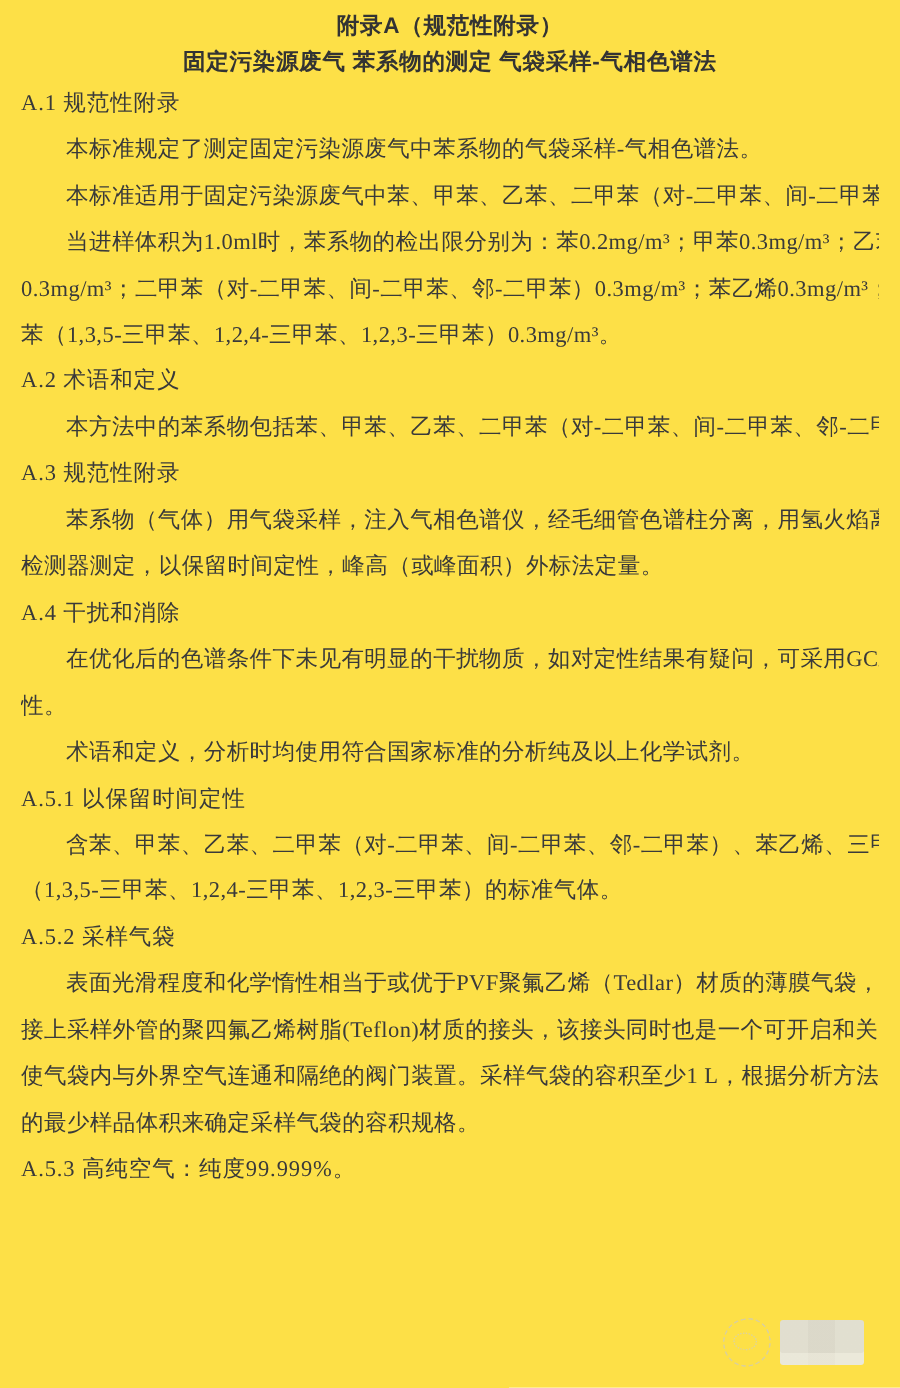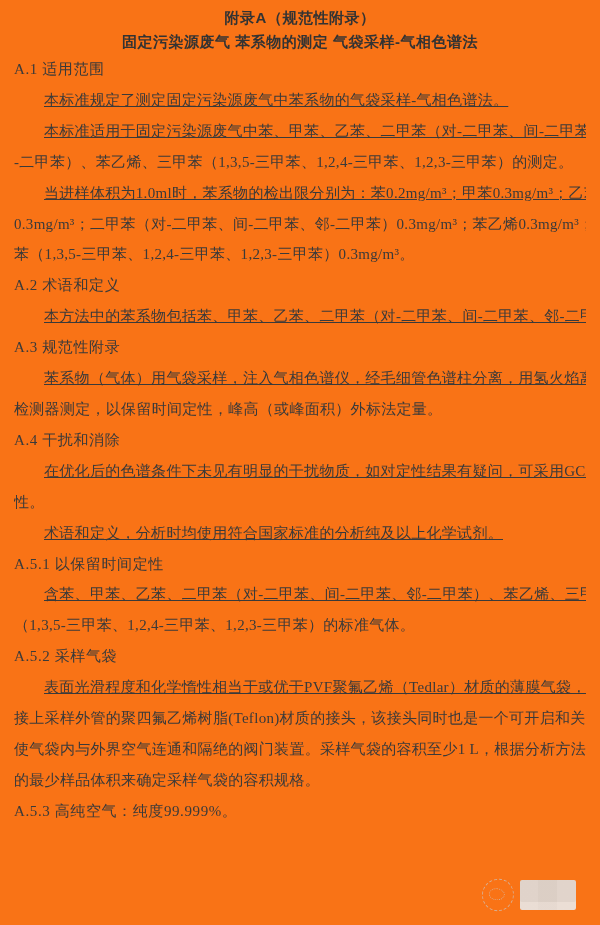--- a/index.html
+++ b/index.html
@@ -8,38 +8,38 @@
     background: #ffffff;
     font-family: "Liberation Serif", "DejaVu Serif", serif;
     color: #3a3a3a;
     overflow: hidden;
   }
   .page {
     position: relative;
     width: 600px; height: 925px;
     box-sizing: border-box;
     padding: 6px 14px 0 14px;
-    background: #f97316;
+    background: #fde047;
   }
   .line {
     font-size: 15px;
     line-height: 30.9px;
     white-space: nowrap;
     letter-spacing: 0.3px;
     overflow: hidden;
   }
   .line.title {
     text-align: center;
     font-weight: 700;
     line-height: 24px;
     letter-spacing: 0.5px;
     font-family: "Liberation Sans", "DejaVu Sans", sans-serif;
     color: #333333;
   }
-  .line.indent { text-indent: 2em; text-decoration: underline; }
+  .line.indent { text-indent: 2em; }
   .line.heading { letter-spacing: 0.6px; }
 
   
   .watermark {
     position: absolute;
     right: 24px; bottom: 14px;
     display: flex; align-items: center;
     opacity: 0.9;
   }
   .stamp {
@@ -71,24 +71,23 @@
   }
 </style>
 </head>
 <body>
 
 <div class="page">
 
   <div class="line title">附录A（规范性附录）</div>
   <div class="line title">固定污染源废气 苯系物的测定 气袋采样-气相色谱法</div>
 
-  <div class="line heading">A.1 适用范围</div>
+  <div class="line heading">A.1 规范性附录</div>
   <div class="line indent">本标准规定了测定固定污染源废气中苯系物的气袋采样-气相色谱法。</div>
   <div class="line indent">本标准适用于固定污染源废气中苯、甲苯、乙苯、二甲苯（对-二甲苯、间-二甲苯、邻</div>
-  <div class="line">-二甲苯）、苯乙烯、三甲苯（1,3,5-三甲苯、1,2,4-三甲苯、1,2,3-三甲苯）的测定。</div>
   <div class="line indent">当进样体积为1.0ml时，苯系物的检出限分别为：苯0.2mg/m³；甲苯0.3mg/m³；乙苯</div>
   <div class="line">0.3mg/m³；二甲苯（对-二甲苯、间-二甲苯、邻-二甲苯）0.3mg/m³；苯乙烯0.3mg/m³；三甲</div>
   <div class="line">苯（1,3,5-三甲苯、1,2,4-三甲苯、1,2,3-三甲苯）0.3mg/m³。</div>
 
   <div class="line heading">A.2 术语和定义</div>
   <div class="line indent">本方法中的苯系物包括苯、甲苯、乙苯、二甲苯（对-二甲苯、间-二甲苯、邻-二甲苯）、</div>
 
   <div class="line heading">A.3 规范性附录</div>
   <div class="line indent">苯系物（气体）用气袋采样，注入气相色谱仪，经毛细管色谱柱分离，用氢火焰离子化</div>
   <div class="line">检测器测定，以保留时间定性，峰高（或峰面积）外标法定量。</div>

